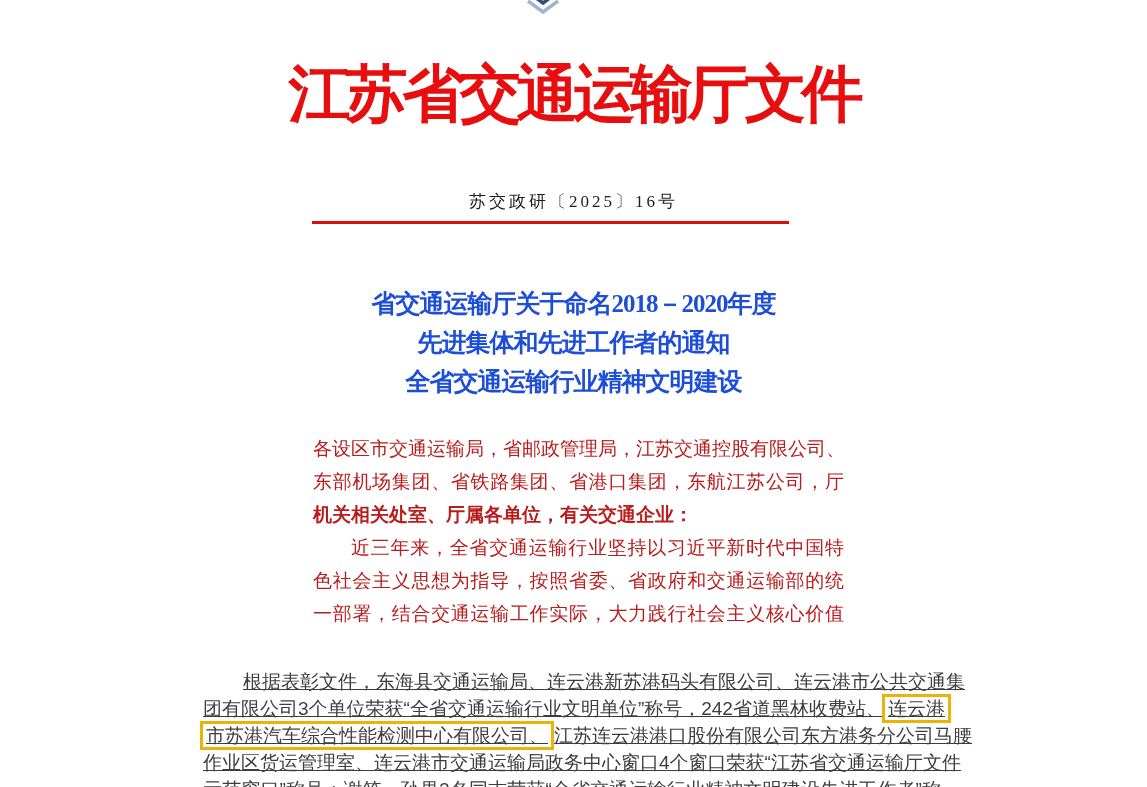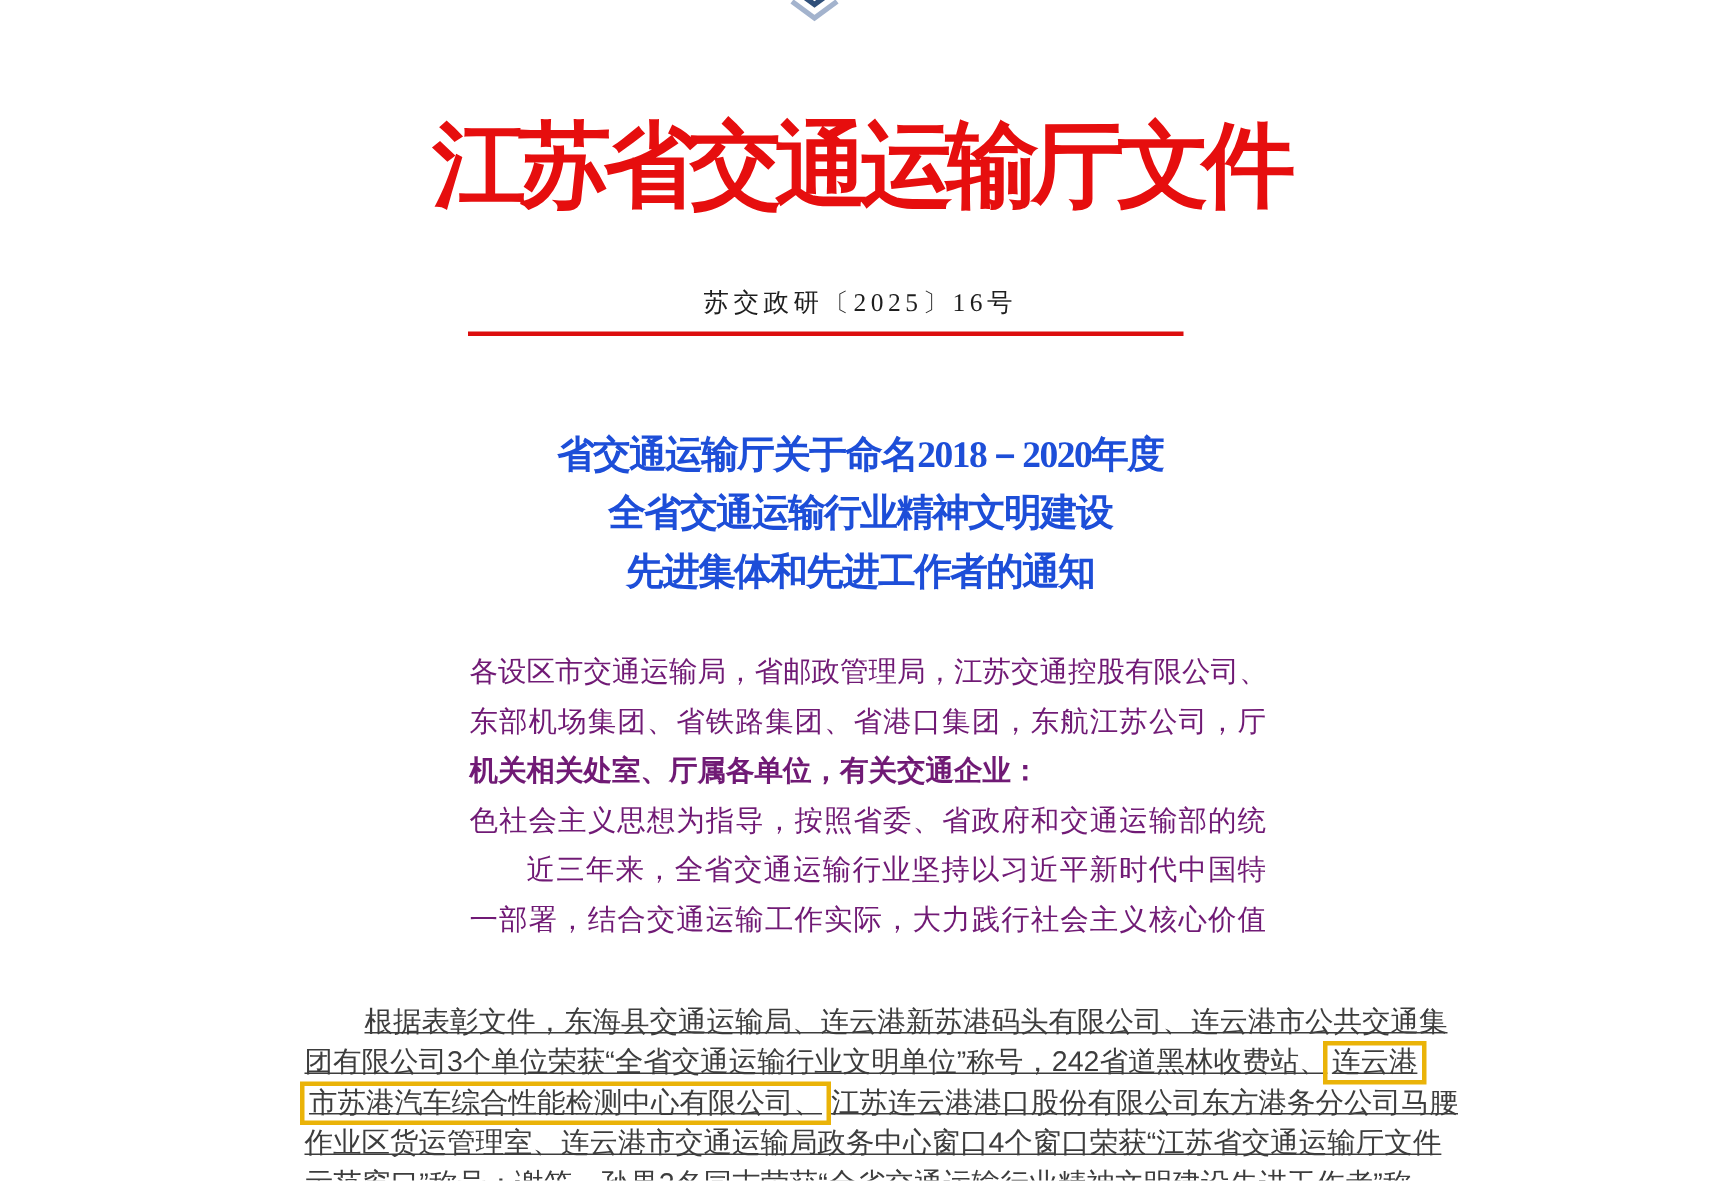--- a/index.html
+++ b/index.html
@@ -20,21 +20,21 @@
   .chevron-wrap {
     position: absolute;
     left: 524px; top: -4px;
     width: 38px; height: 22px;
     cursor: pointer;
   }
 
   
   .letterhead-title {
     position: absolute;
-    left: 0; top: 68px;
+    left: 0; top: 52px;
     width: 100%;
     text-align: center;
     font-size: 62px;
     font-weight: bold;
     letter-spacing: -5px;
     color: #e60e0e;
     font-family: "Liberation Serif", "DejaVu Serif", serif;
     white-space: nowrap;
   }
 
@@ -71,21 +71,21 @@
     letter-spacing: -1px;
     line-height: 39px;
     white-space: nowrap;
   }
 
   
   .doc-body {
     position: absolute;
     left: 313px; top: 432px;
     width: 531px;
-    color: #701a75;
+    color: #b91c1c;
     font-size: 19px;
   }
   .doc-body .b-line {
     height: 33px;
     line-height: 33px;
     text-align: justify;
     text-align-last: justify;
     white-space: nowrap;
   }
   .doc-body .b-line.short { text-align-last: left; font-weight: bold; }
@@ -130,30 +130,30 @@
   </div>
 
   <div class="letterhead-title">江苏省交通运输厅文件</div>
 
   <div class="doc-number">苏交政研〔2025〕16号</div>
 
   <div class="red-divider"></div>
 
   <div class="notice-heading">
     <div class="h-line">省交通运输厅关于命名2018－2020年度</div>
+    <div class="h-line">先进集体和先进工作者的通知</div>
     <div class="h-line">全省交通运输行业精神文明建设</div>
-    <div class="h-line">先进集体和先进工作者的通知</div>
   </div>
 
   <div class="doc-body">
     <div class="b-line">各设区市交通运输局，省邮政管理局，江苏交通控股有限公司、</div>
     <div class="b-line">东部机场集团、省铁路集团、省港口集团，东航江苏公司，厅</div>
     <div class="b-line short">机关相关处室、厅属各单位，有关交通企业：</div>
+    <div class="b-line indent">近三年来，全省交通运输行业坚持以习近平新时代中国特</div>
     <div class="b-line">色社会主义思想为指导，按照省委、省政府和交通运输部的统</div>
-    <div class="b-line indent">近三年来，全省交通运输行业坚持以习近平新时代中国特</div>
     <div class="b-line">一部署，结合交通运输工作实际，大力践行社会主义核心价值</div>
   </div>
 
   <div class="award">
     <div class="a-line indent">根据表彰文件，东海县交通运输局、连云港新苏港码头有限公司、连云港市公共交通集</div>
     <div class="a-line"><span>团有限公司3个单位荣获“全省交通运输行业文明单位”称号，242省道黑林收费站、</span><span class="hl">连云港</span></div>
     <div class="a-line"><span class="hl">市苏港汽车综合性能检测中心有限公司、</span><span>江苏连云港港口股份有限公司东方港务分公司马腰</span></div>
     <div class="a-line">作业区货运管理室、连云港市交通运输局政务中心窗口4个窗口荣获“江苏省交通运输厅文件</div>
     <div class="a-line">示范窗口”称号；谢笛、孙果2名同志荣获“全省交通运输行业精神文明建设先进工作者”称</div>
   </div>

